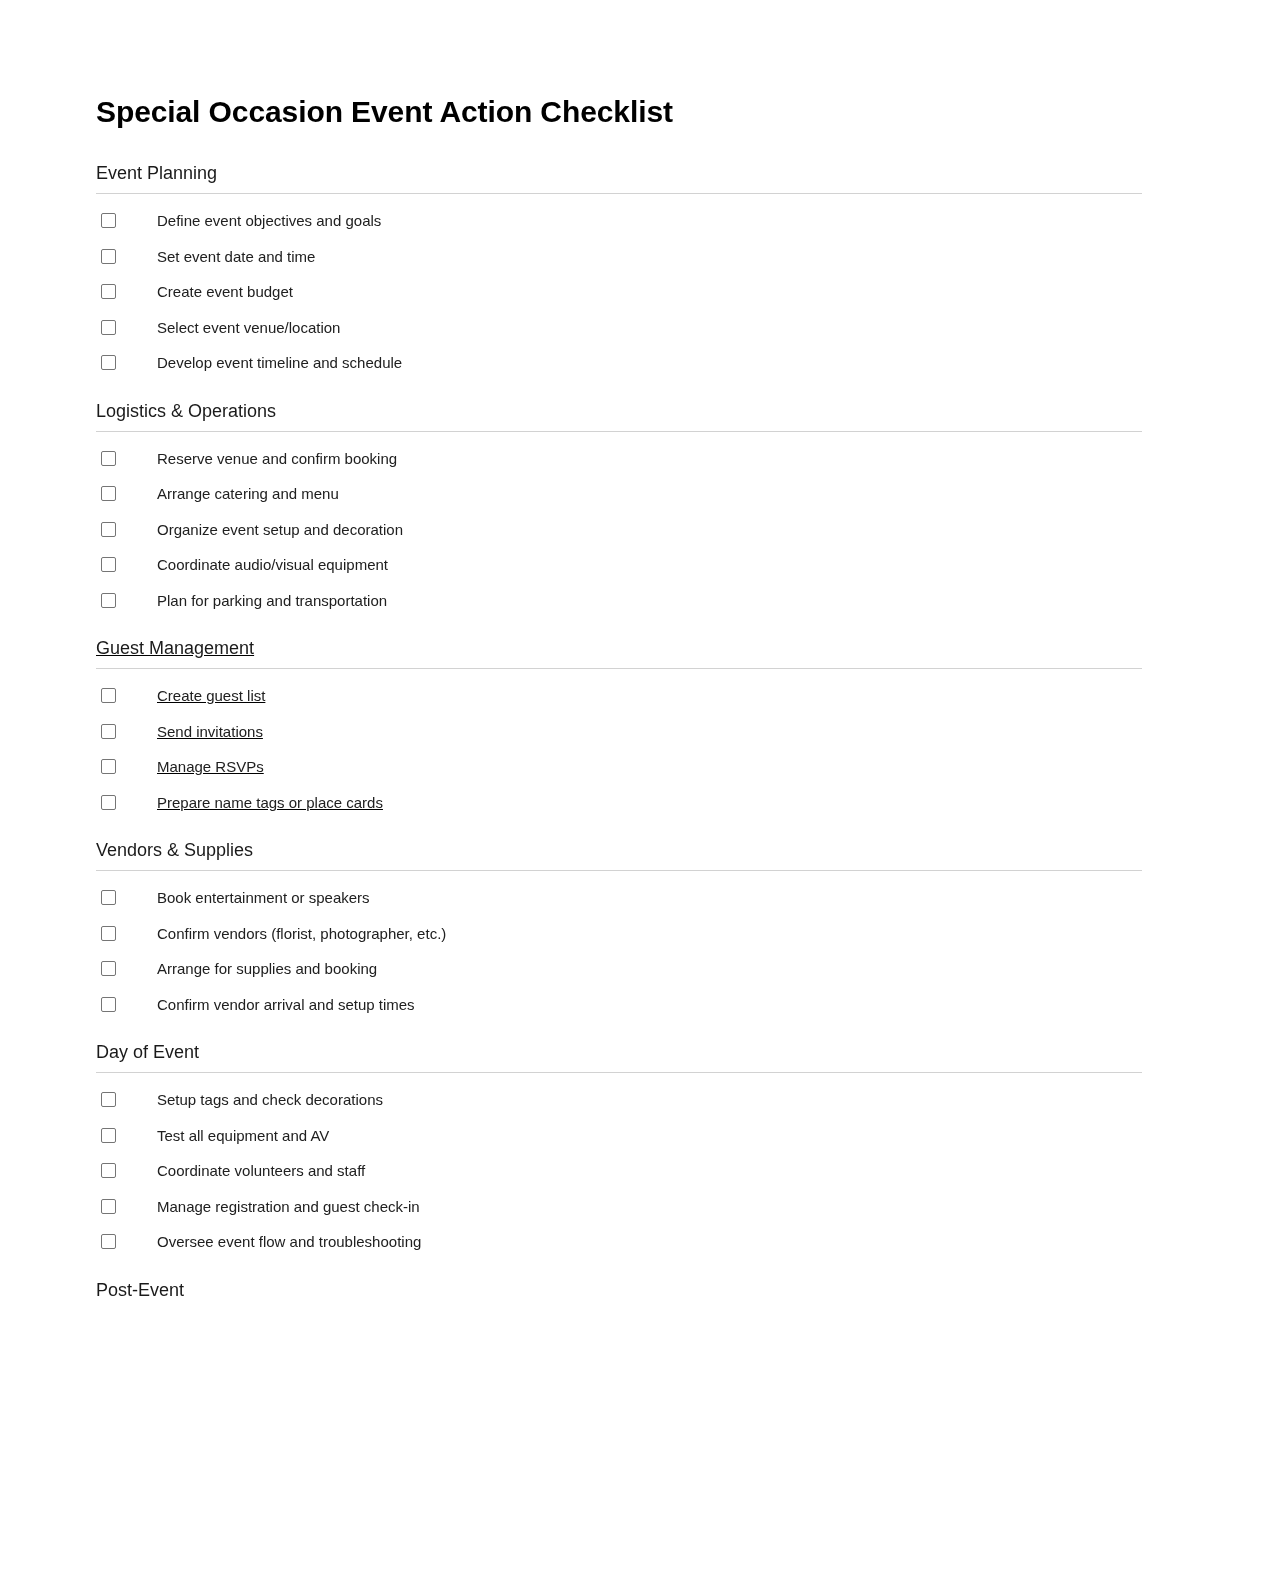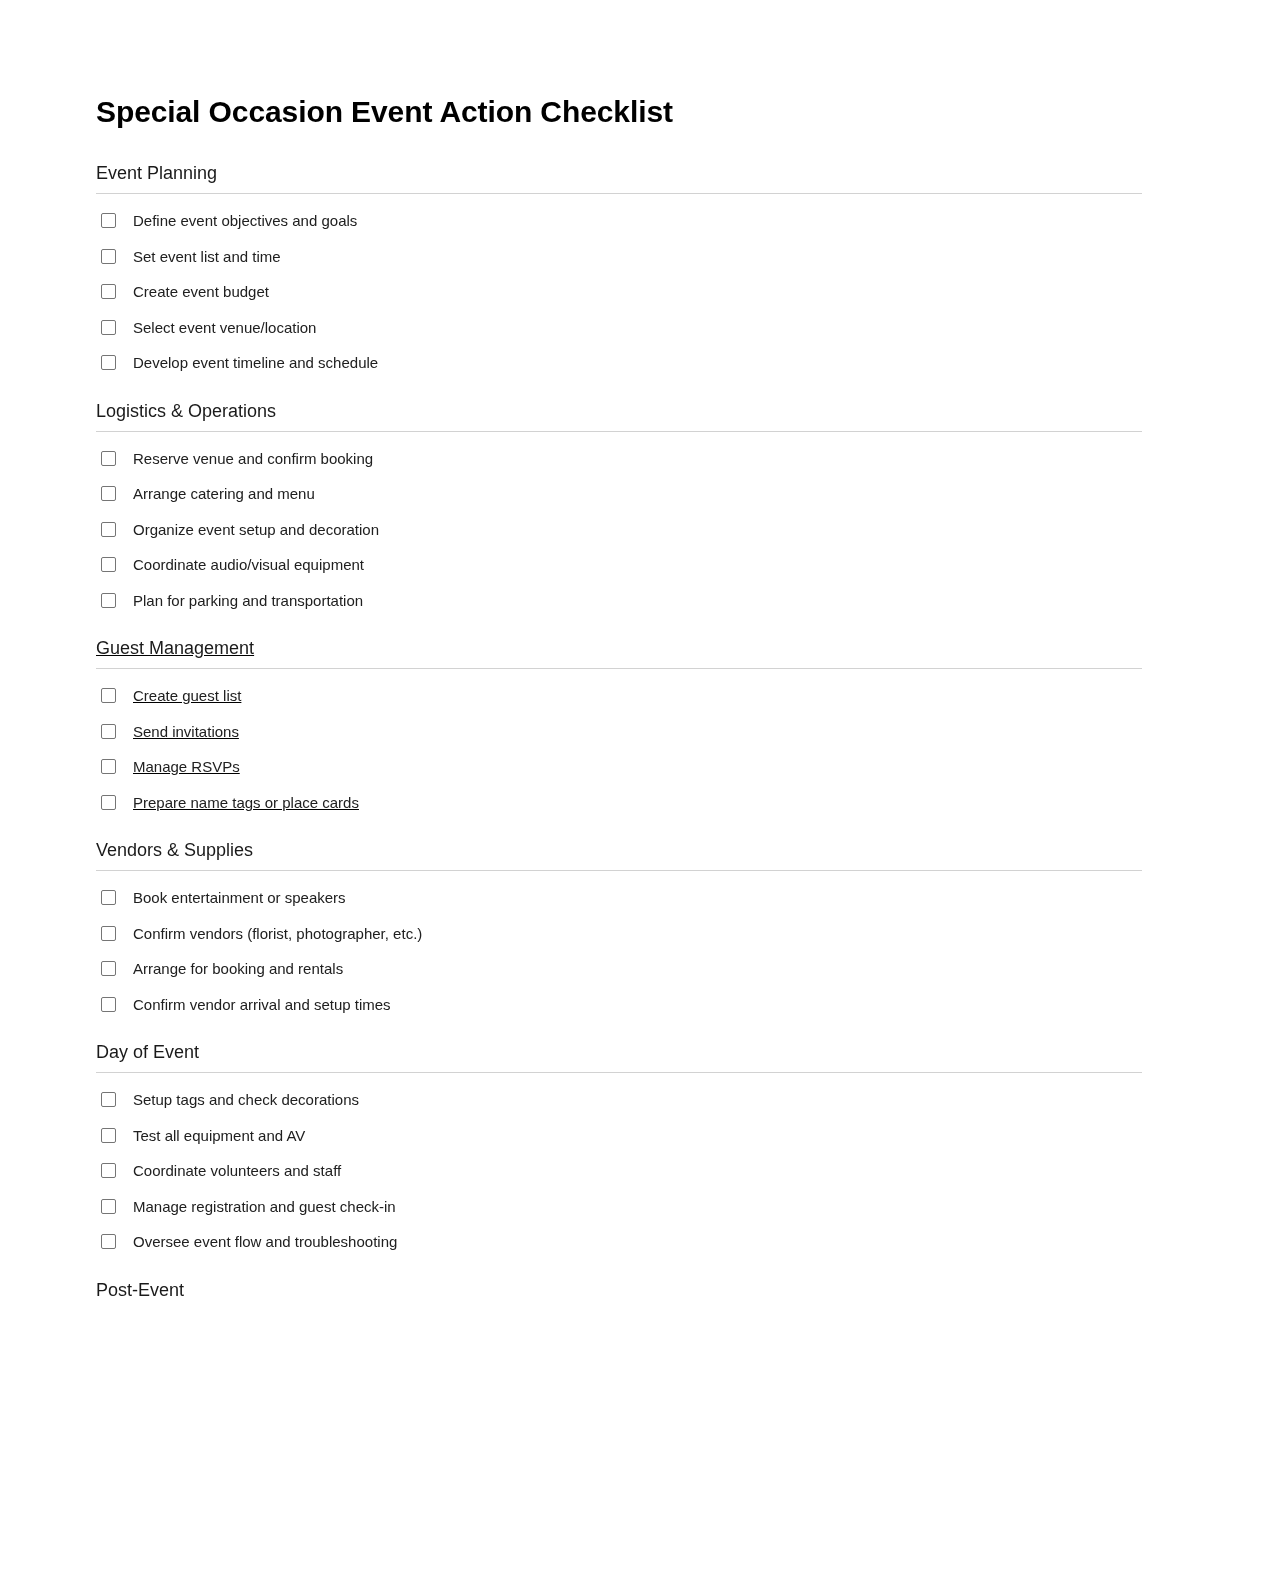--- a/index.html
+++ b/index.html
@@ -83,20 +83,21 @@
     margin: 0;
     padding: 9px 0 0 0;
   }
 
   .item {
     display: flex;
     align-items: center;
     height: 35.5px;
     padding: 0;
     margin: 0;
+    gap: 24px;
   }
 
   .checkbox {
     flex: 0 0 auto;
     width: 15px;
     height: 15px;
     border: 1px solid #757575;
     border-radius: 2px;
     background: #ffffff;
     box-sizing: border-box;
@@ -124,21 +125,21 @@
           <section class="section" style="top: 163px;">
             <h2 class="section-header">Event Planning</h2>
             <div class="section-rule"></div>
             <ul class="items">
               <li class="item">
                 <span class="checkbox" role="checkbox" aria-checked="false"></span>
                 <span class="item-label">Define event objectives and goals</span>
               </li>
               <li class="item">
                 <span class="checkbox" role="checkbox" aria-checked="false"></span>
-                <span class="item-label">Set event list and time</span>
+                <span class="item-label">Set event date and time</span>
               </li>
               <li class="item">
                 <span class="checkbox" role="checkbox" aria-checked="false"></span>
                 <span class="item-label">Create event budget</span>
               </li>
               <li class="item">
                 <span class="checkbox" role="checkbox" aria-checked="false"></span>
                 <span class="item-label">Select event venue/location</span>
               </li>
               <li class="item">
@@ -202,21 +203,21 @@
               <li class="item">
                 <span class="checkbox" role="checkbox" aria-checked="false"></span>
                 <span class="item-label">Book entertainment or speakers</span>
               </li>
               <li class="item">
                 <span class="checkbox" role="checkbox" aria-checked="false"></span>
                 <span class="item-label">Confirm vendors (florist, photographer, etc.)</span>
               </li>
               <li class="item">
                 <span class="checkbox" role="checkbox" aria-checked="false"></span>
-                <span class="item-label">Arrange for booking and rentals</span>
+                <span class="item-label">Arrange for supplies and booking</span>
               </li>
               <li class="item">
                 <span class="checkbox" role="checkbox" aria-checked="false"></span>
                 <span class="item-label">Confirm vendor arrival and setup times</span>
               </li>
             </ul>
           </section>
           <section class="section" style="top: 1042px;">
             <h2 class="section-header">Day of Event</h2>
             <div class="section-rule"></div>

